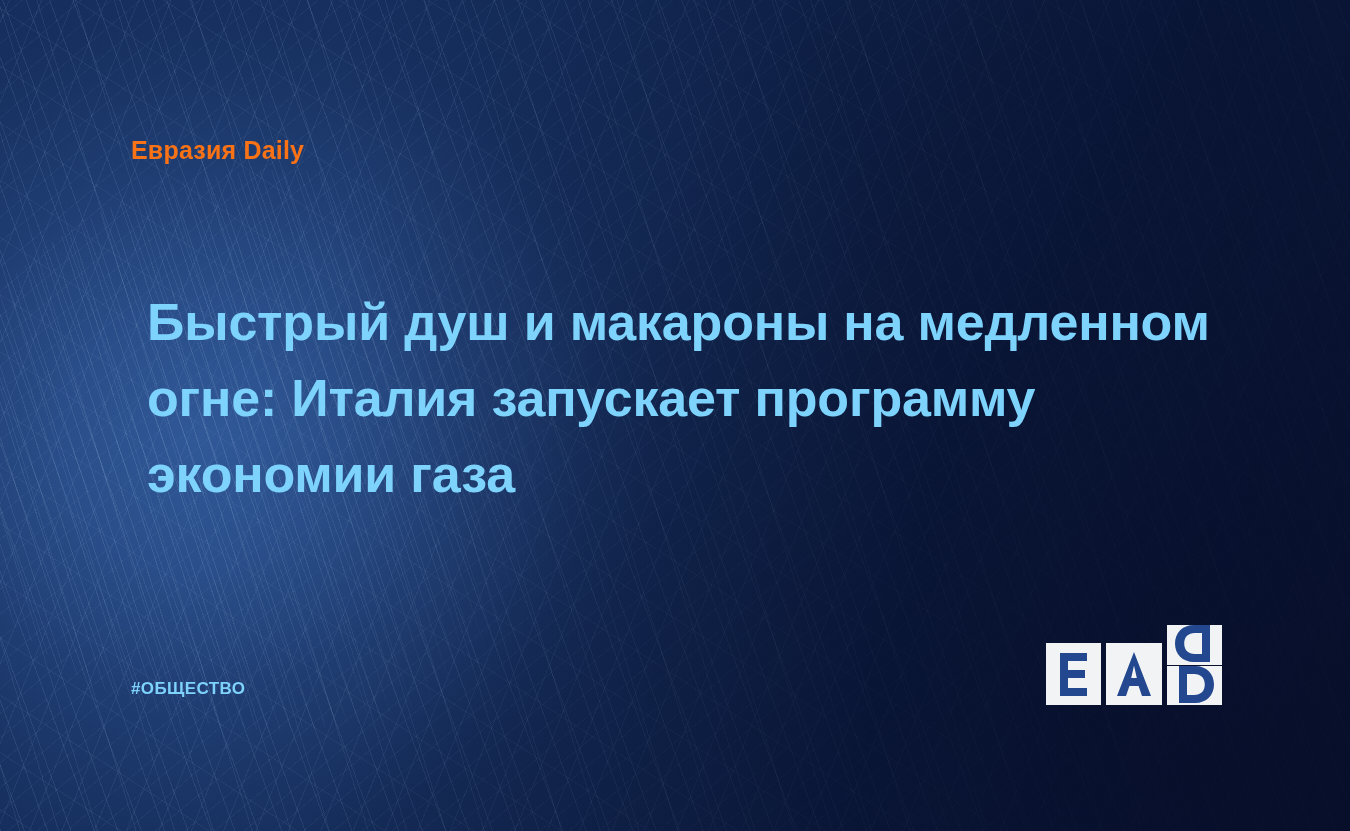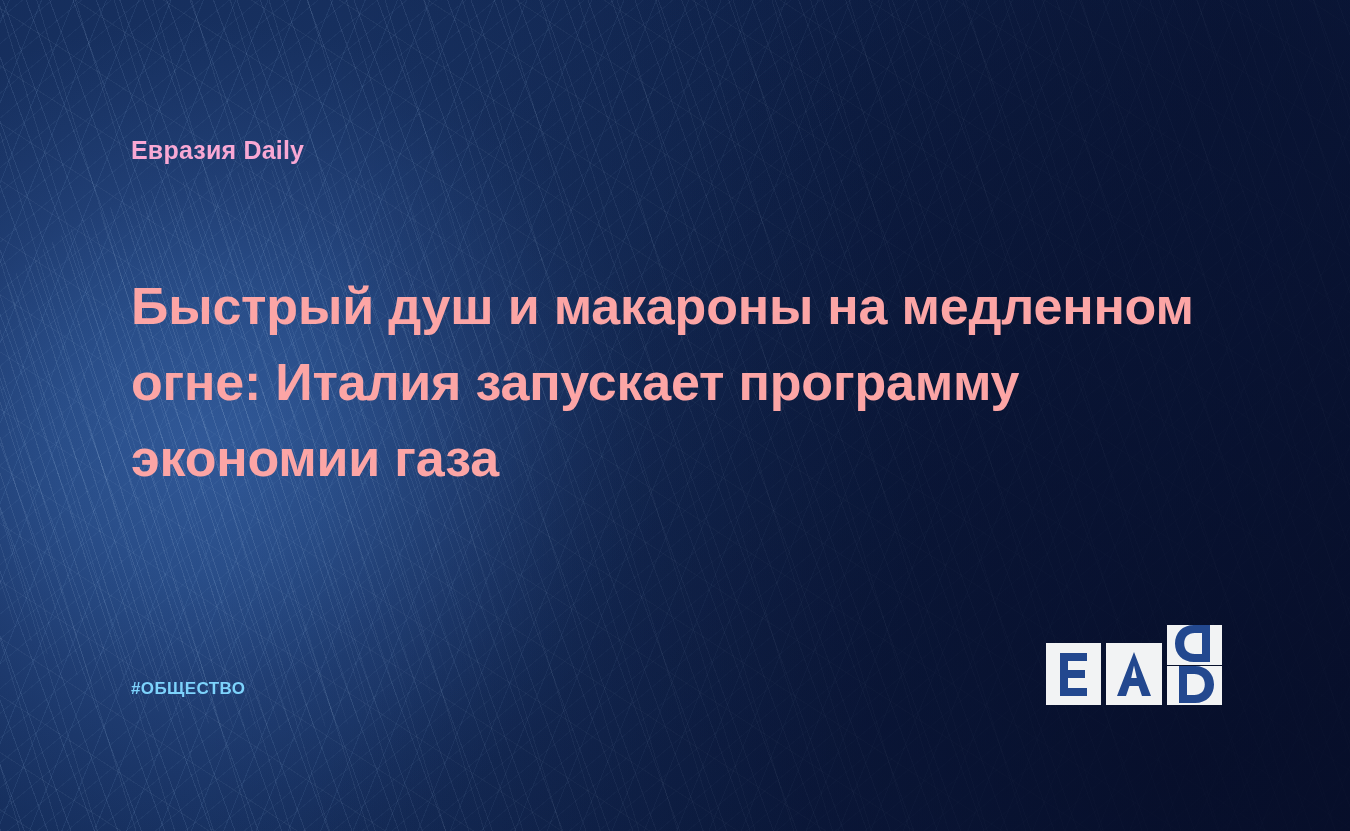--- a/index.html
+++ b/index.html
@@ -125,34 +125,34 @@
     inset: 0;
   }
 
   .brand {
     position: absolute;
     left: 131px;
     top: 136px;
     font-size: 25px;
     font-weight: bold;
     letter-spacing: .2px;
-    color: #f9a8d4;
+    color: #f97316;
     white-space: nowrap;
   }
 
   .headline {
     position: absolute;
     left: 131px;
     top: 268px;
     width: 1070px;
-    margin: 0;
+    margin: 16px;
     font-size: 52px;
     line-height: 76px;
     font-weight: bold;
-    color: #fca5a5;
+    color: #7dd3fc;
     letter-spacing: -0.2px;
   }
 
   .rubric {
     position: absolute;
     left: 131px;
     top: 679px;
     font-size: 17px;
     font-weight: bold;
     letter-spacing: .4px;

